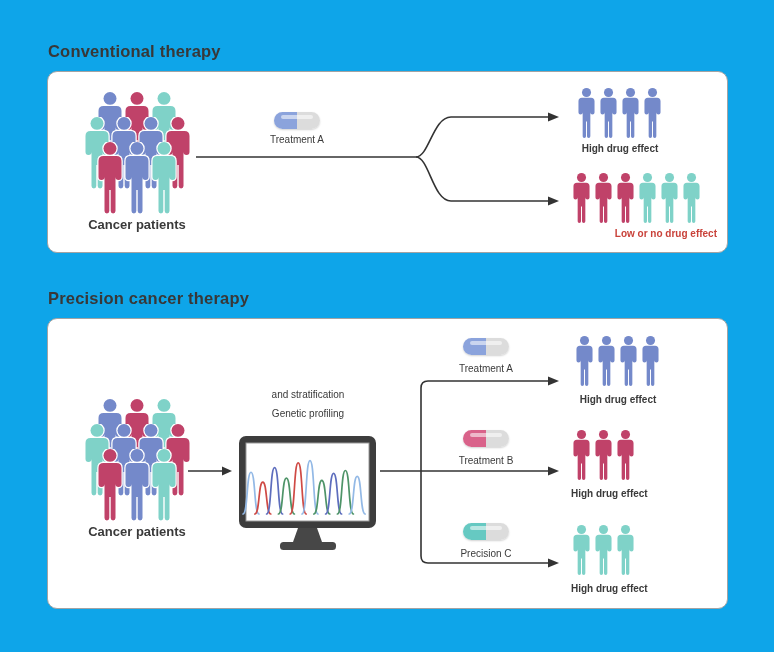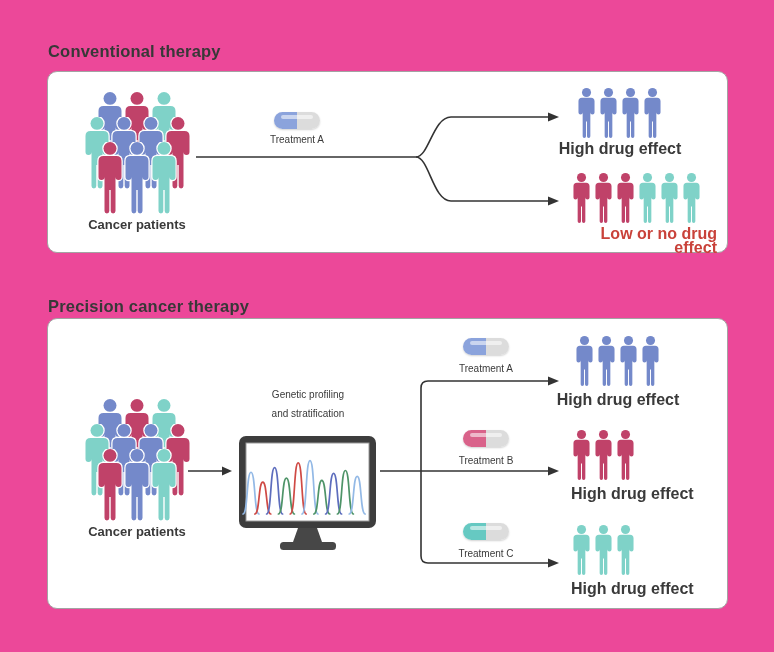--- a/index.html
+++ b/index.html
@@ -1,20 +1,20 @@
 <!DOCTYPE html>
 <html><head>
 <meta charset="utf-8">
 <style>
   html,body{margin:0;padding:0;background:#ffffff;}
-  .page{position:relative;width:774px;height:652px;background:#ec4899;
+  .page{position:relative;width:774px;height:652px;background:#0ea5e9;
         font-family:"Liberation Sans",sans-serif;overflow:hidden;}
   .sec-title{position:absolute;font-weight:bold;font-size:16.5px;color:#383838;letter-spacing:.2px;}
   .panel{position:absolute;border:1.5px solid #a3a3a3;border-radius:10px;background:#fff;box-sizing:border-box;}
-  .lbl-bold{position:absolute;font-weight:bold;font-size:16px;color:#3a3a3a;text-align:center;line-height:14px;}
+  .lbl-bold{position:absolute;font-weight:bold;font-size:10px;color:#3a3a3a;text-align:center;line-height:14px;}
   .lbl-reg{position:absolute;font-size:10px;color:#3a3a3a;text-align:center;line-height:19px;}
   .crowd{position:absolute;width:112px;height:122px;}
   .crowd svg{position:absolute;}
   .people-group{position:absolute;display:flex;gap:1px;align-items:flex-end;}
   .overlay{position:absolute;left:0;top:0;pointer-events:none;}
   .pill{position:absolute;width:46px;height:17px;border-radius:9px;display:flex;overflow:hidden;
         box-shadow:0 1px 2px rgba(0,0,0,.18);}
   .pill .pill-left{flex:1;background:#bbb;}
   .pill .pill-right{flex:1;background:#dcdcdc;}
   .pill .pill-shine{position:absolute;left:7px;right:7px;top:2.5px;height:4px;border-radius:3px;
@@ -131,21 +131,21 @@
           <path d="M17 28 H43 C49.5 28 53 31.5 53 38 V70 A6 6 0 0 1 41 70 V138 A4.8 4.8 0 0 1 31.4 138 V96 H28.6 V138 A4.8 4.8 0 0 1 19 138 V70 A6 6 0 0 1 7 70 V38 C7 31.5 10.5 28 17 28 Z" fill="#7fd2c8"></path>
         </svg>
         <svg viewBox="0 0 60 146" width="21" height="51">
           <circle cx="30" cy="13" r="13" fill="#7fd2c8"></circle>
           <path d="M17 28 H43 C49.5 28 53 31.5 53 38 V70 A6 6 0 0 1 41 70 V138 A4.8 4.8 0 0 1 31.4 138 V96 H28.6 V138 A4.8 4.8 0 0 1 19 138 V70 A6 6 0 0 1 7 70 V38 C7 31.5 10.5 28 17 28 Z" fill="#7fd2c8"></path>
         </svg>
       </div>
     <div class="lbl-bold" style="left: 509px; top: 155px; width: 160px; color: rgb(201, 66, 58); text-align: right;">Low or no drug effect</div>
   </div>
 
-  <div class="sec-title" style="left:48px;top:289px;margin-top:8px;">Precision cancer therapy</div>
+  <div class="sec-title" style="left:48px;top:289px;">Precision cancer therapy</div>
 
   <div class="panel" style="left:47px;top:318px;width:681px;height:291px;">
 
     <svg class="overlay" width="681" height="291" viewBox="0 0 681 291">
       <path d="M140 152 H175" stroke="#333" stroke-width="1.6" fill="none"></path>
       <polygon points="174,147.5 184,152 174,156.5" fill="#333"></polygon>
       <path d="M332 152 H501" stroke="#333" stroke-width="1.6" fill="none"></path>
       <path d="M501 62 H380 Q373 62 373 69 V237 Q373 244 380 244 H501" stroke="#333" stroke-width="1.6" fill="none"></path>
       <polygon points="500,57.5 511,62 500,66.5" fill="#333"></polygon>
       <polygon points="500,147.5 511,152 500,156.5" fill="#333"></polygon>
@@ -190,22 +190,22 @@
           <path d="M17 28 H43 C49.5 28 53 31.5 53 38 V70 A6 6 0 0 1 41 70 V138 A4.8 4.8 0 0 1 31.4 138 V96 H28.6 V138 A4.8 4.8 0 0 1 19 138 V70 A6 6 0 0 1 7 70 V38 C7 31.5 10.5 28 17 28 Z" fill="#7489ca" stroke="#ffffff" stroke-width="5" paint-order="stroke"></path>
         </svg>
         <svg viewBox="0 0 60 146" width="30" height="73" style="left: 68px; top: 50px; z-index: 3;">
           <circle cx="30" cy="13" r="13" fill="#7fd2c8" stroke="#ffffff" stroke-width="5" paint-order="stroke"></circle>
           <path d="M17 28 H43 C49.5 28 53 31.5 53 38 V70 A6 6 0 0 1 41 70 V138 A4.8 4.8 0 0 1 31.4 138 V96 H28.6 V138 A4.8 4.8 0 0 1 19 138 V70 A6 6 0 0 1 7 70 V38 C7 31.5 10.5 28 17 28 Z" fill="#7fd2c8" stroke="#ffffff" stroke-width="5" paint-order="stroke"></path>
         </svg>
       </div>
     <div class="lbl-bold" style="left:19px;top:206px;width:140px;font-size:13px;">Cancer patients</div>
 
     <div class="lbl-reg" style="left:185px;top:66px;width:150px;">
+      <div>and stratification</div>
       <div>Genetic profiling</div>
-      <div>and stratification</div>
     </div>
 
     <svg class="monitor" style="left:191px;top:117px;" width="137" height="115" viewBox="0 0 137 115">
       <rect x="0" y="0" width="137" height="92" rx="7" fill="#3d3d3d"></rect>
       <rect x="7" y="7" width="123" height="78" fill="#ffffff" stroke="#9a9a9a" stroke-width="1"></rect>
       <g>
           <path d="M4 78 C9 78 7.5 36.24 12 36.24 C16.5 36.24 15 78 20 78" fill="none" stroke="#93b9e6" stroke-width="1.7" stroke-linecap="round"></path>
           <path d="M15.8 78 C20.8 78 19.3 46.099999999999994 23.8 46.099999999999994 C28.3 46.099999999999994 26.8 78 31.8 78" fill="none" stroke="#cf4a45" stroke-width="1.7" stroke-linecap="round"></path>
           <path d="M27.6 78 C32.6 78 31.1 31.599999999999994 35.6 31.599999999999994 C40.1 31.599999999999994 38.6 78 43.6 78" fill="none" stroke="#5d6dbd" stroke-width="1.7" stroke-linecap="round"></path>
           <path d="M39.400000000000006 78 C44.400000000000006 78 42.900000000000006 42.04 47.400000000000006 42.04 C51.900000000000006 42.04 50.400000000000006 78 55.400000000000006 78" fill="none" stroke="#4e9468" stroke-width="1.7" stroke-linecap="round"></path>
@@ -266,21 +266,21 @@
           <path d="M17 28 H43 C49.5 28 53 31.5 53 38 V70 A6 6 0 0 1 41 70 V138 A4.8 4.8 0 0 1 31.4 138 V96 H28.6 V138 A4.8 4.8 0 0 1 19 138 V70 A6 6 0 0 1 7 70 V38 C7 31.5 10.5 28 17 28 Z" fill="#c04269"></path>
         </svg>
       </div>
     <div class="lbl-bold" style="left:523px;top:168px;width:140px;text-align:left;">High drug effect</div>
 
     <div class="pill" style="left:415px;top:204px;">
       <div class="pill-left" style="background: rgb(102, 201, 194);"></div>
         <div class="pill-right"></div>
         <div class="pill-shine"></div>
     </div>
-    <div class="lbl-reg" style="left:378px;top:225px;width:120px;">Treatment C</div>
+    <div class="lbl-reg" style="left:378px;top:225px;width:120px;">Precision C</div>
     <div class="people-group" style="left:523px;top:206px;">
         <svg viewBox="0 0 60 146" width="21" height="51">
           <circle cx="30" cy="13" r="13" fill="#7fd2c8"></circle>
           <path d="M17 28 H43 C49.5 28 53 31.5 53 38 V70 A6 6 0 0 1 41 70 V138 A4.8 4.8 0 0 1 31.4 138 V96 H28.6 V138 A4.8 4.8 0 0 1 19 138 V70 A6 6 0 0 1 7 70 V38 C7 31.5 10.5 28 17 28 Z" fill="#7fd2c8"></path>
         </svg>
         <svg viewBox="0 0 60 146" width="21" height="51">
           <circle cx="30" cy="13" r="13" fill="#7fd2c8"></circle>
           <path d="M17 28 H43 C49.5 28 53 31.5 53 38 V70 A6 6 0 0 1 41 70 V138 A4.8 4.8 0 0 1 31.4 138 V96 H28.6 V138 A4.8 4.8 0 0 1 19 138 V70 A6 6 0 0 1 7 70 V38 C7 31.5 10.5 28 17 28 Z" fill="#7fd2c8"></path>
         </svg>
         <svg viewBox="0 0 60 146" width="21" height="51">

